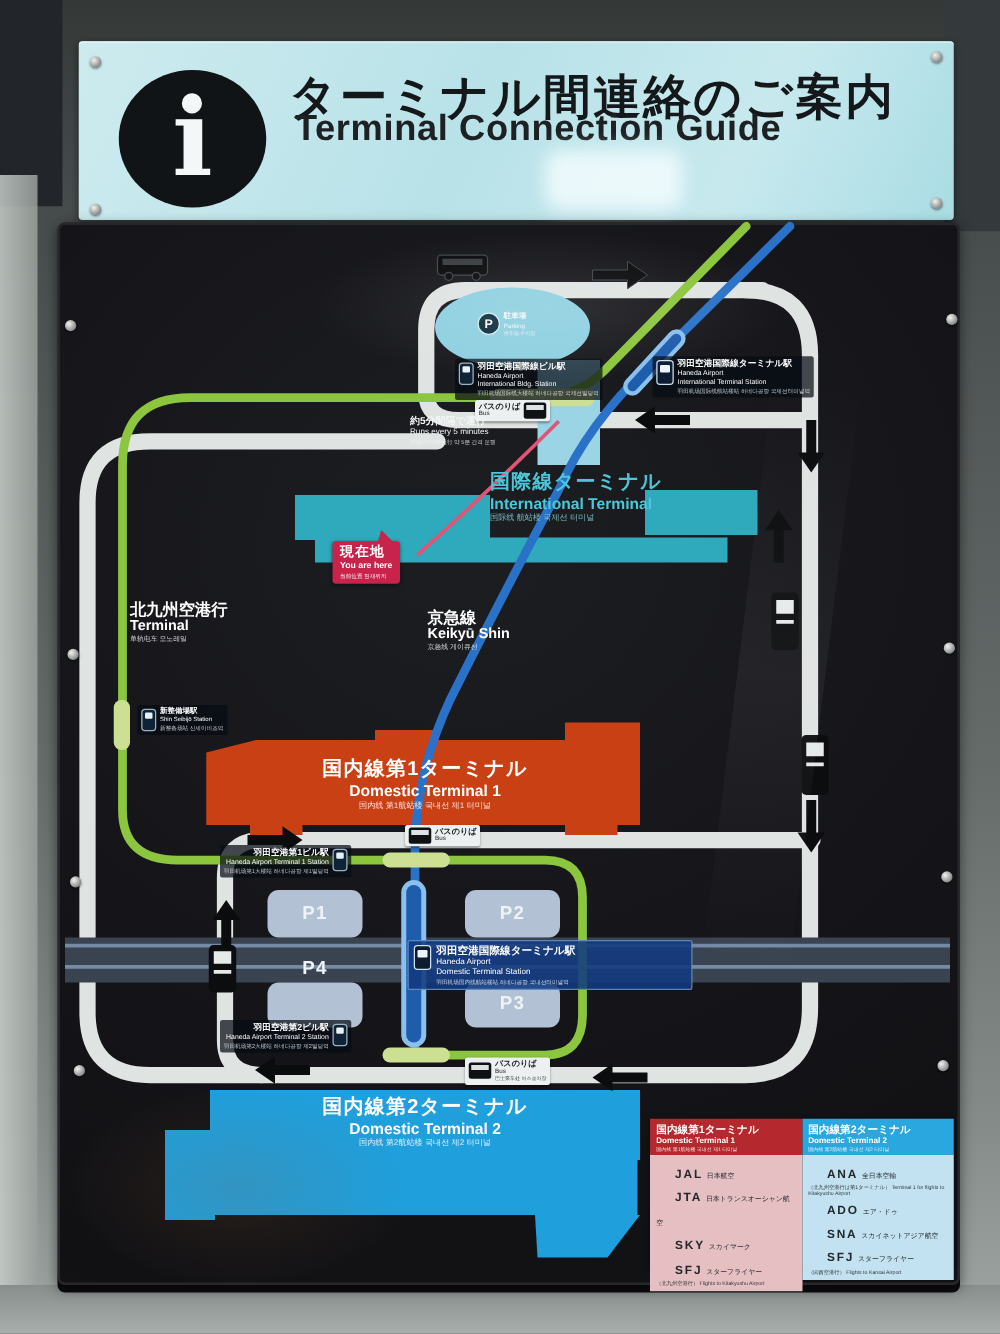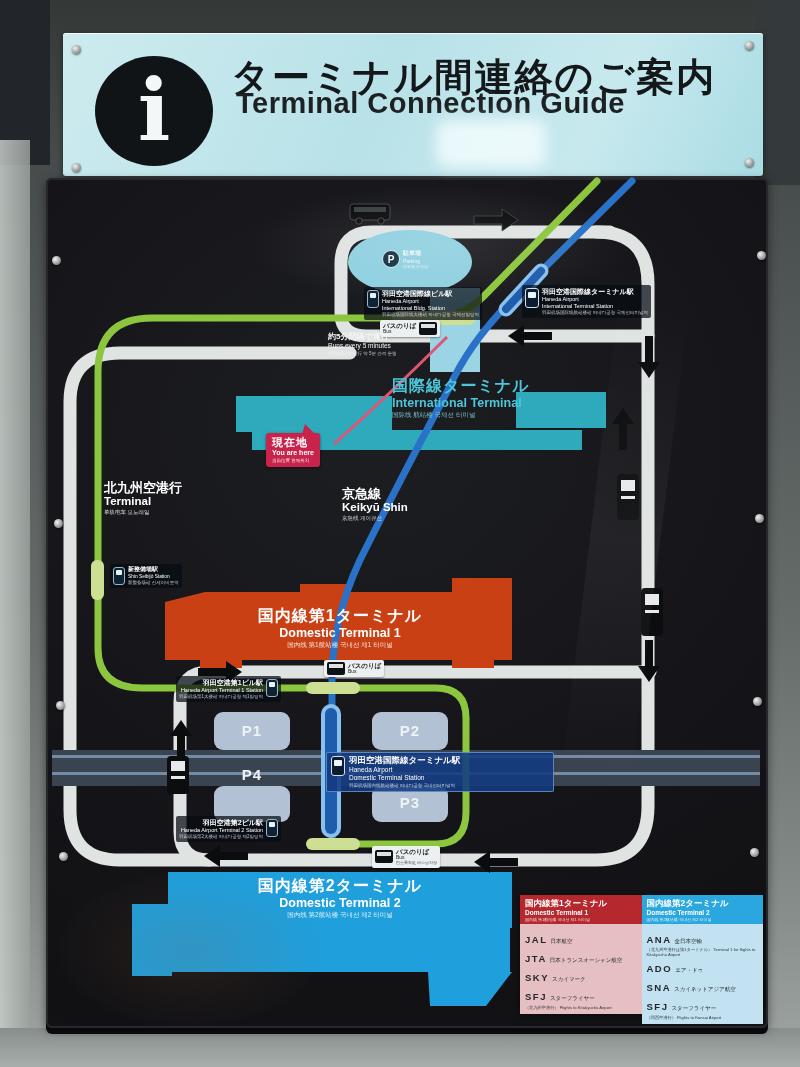--- a/index.html
+++ b/index.html
@@ -96,21 +96,21 @@
   .lg-head{height:34px;padding:3px 5px 2px;color:#fff;line-height:1.25;}
   .lg-head .hjp{display:block;font-size:8.5px;font-weight:bold;}
   .lg-head .hen{display:block;font-size:6.5px;font-weight:bold;}
   .lg-head .hsub{display:block;font-size:4px;opacity:.85;}
   .lg-col.t1 .lg-head{background:#b5282e;}
   .lg-col.t2 .lg-head{background:#2aa7de;}
   .lg-body{flex:1;padding:4px 5px;display:flex;flex-direction:column;justify-content:space-between;color:#24282b;}
   .lg-col.t1 .lg-body{background:#e5bfc2;}
   .lg-col.t2 .lg-body{background:#c2e2f1;}
   .lg-row{line-height:1.2;}
-  .lg-code{font-size:9.5px;font-weight:bold;letter-spacing:1.5px;}
+  .lg-code{font-size:9.5px;font-weight:bold;letter-spacing:1.5px;margin-left:15px;}
   .lg-name{font-size:5.5px;margin-left:3px;}
   .lg-note{display:block;font-size:4.2px;opacity:.9;}
 </style>
 </head>
 <body>
 
 <div class="photo">
 
   <div class="abs corner-tl"></div>
   <div class="abs corner-tr"></div>

